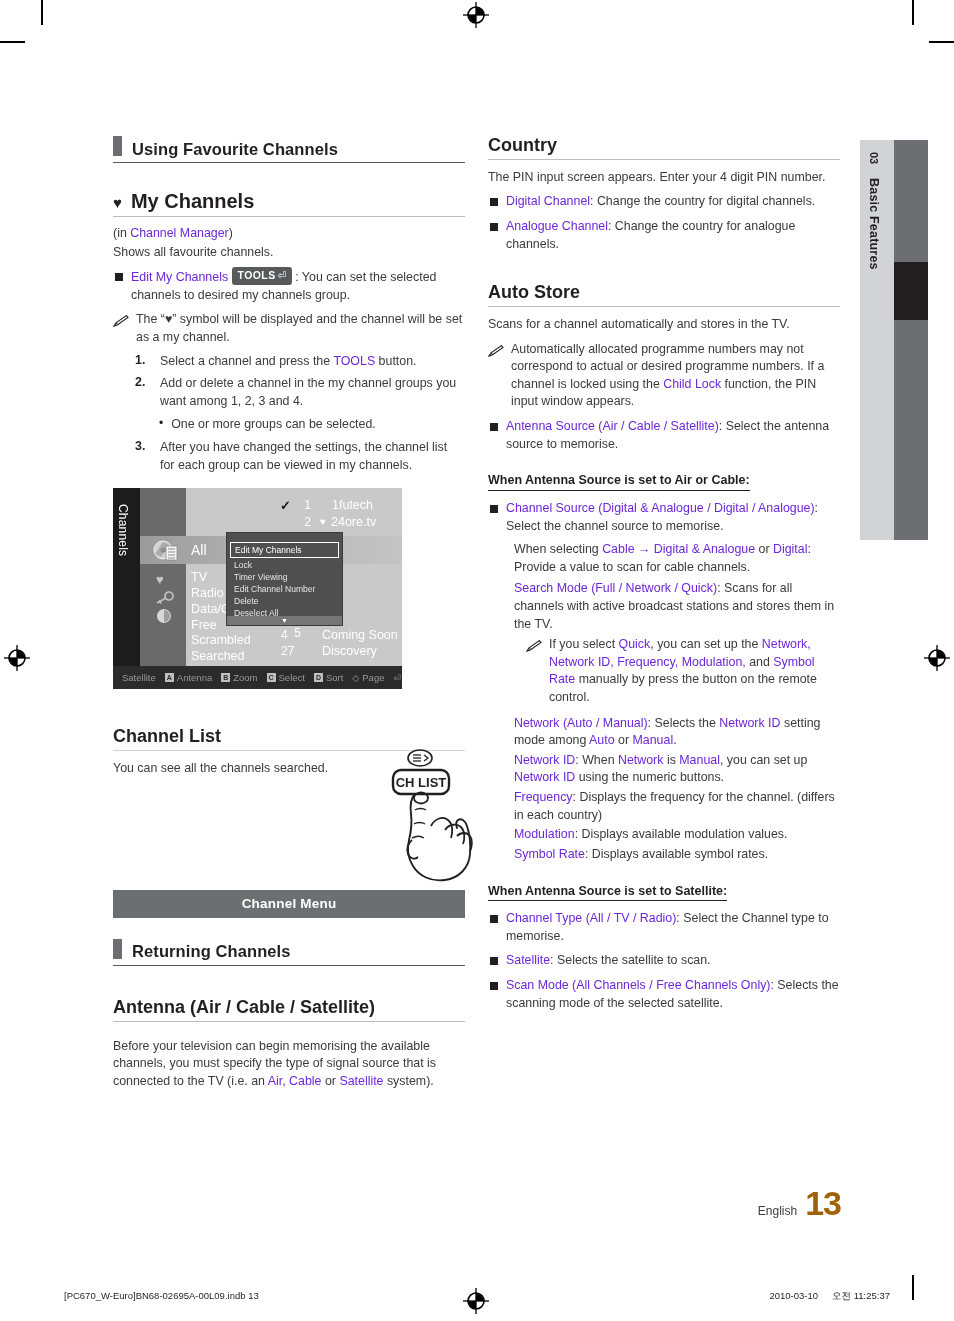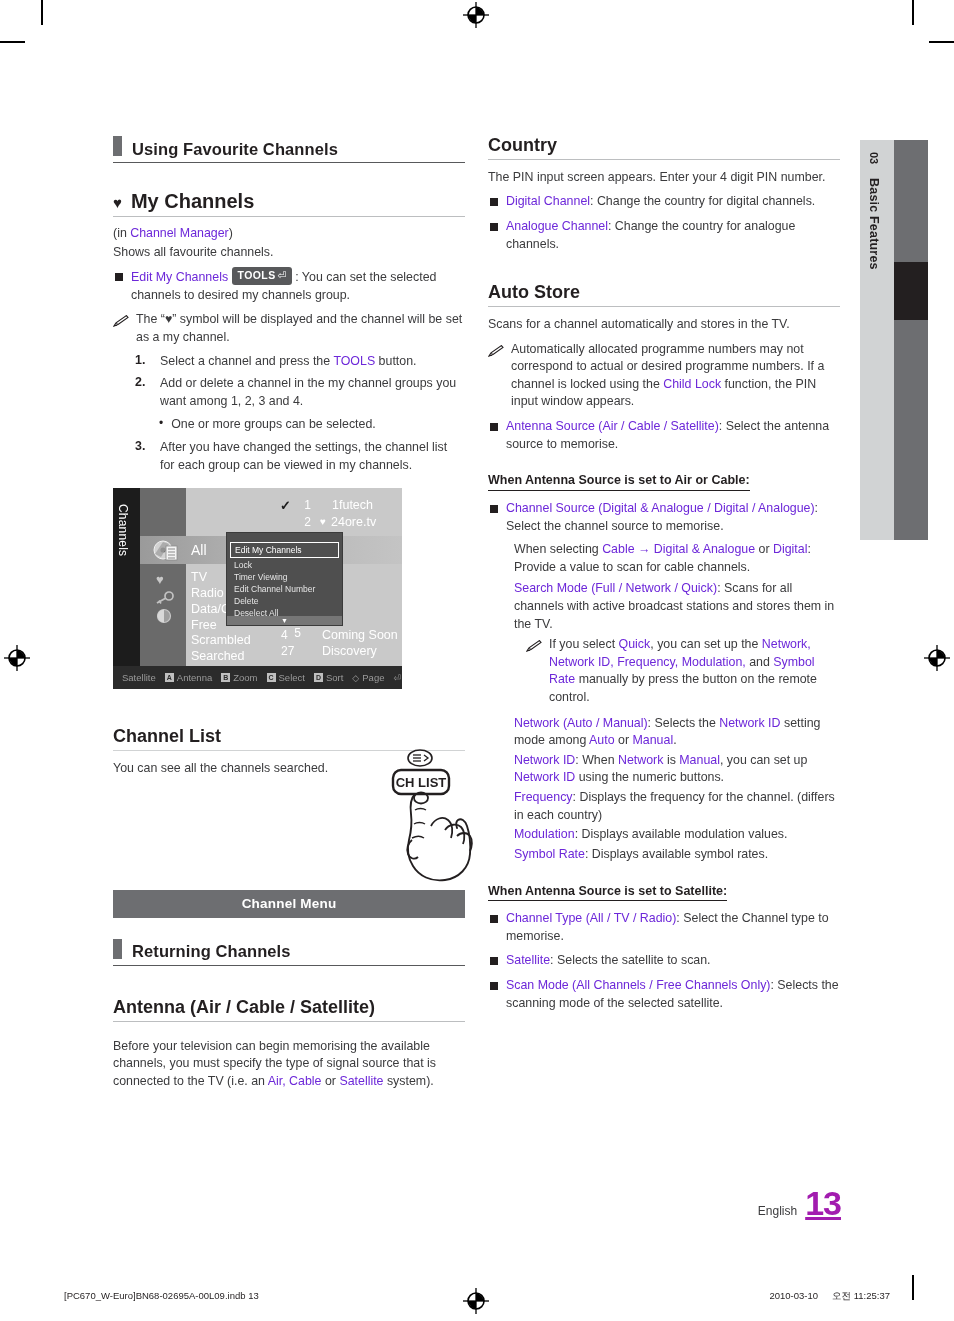--- a/index.html
+++ b/index.html
@@ -340,21 +340,21 @@
   
   .pagenum {
     position: absolute;
     right: 113px; bottom: 98px;
     display: flex;
     align-items: baseline;
     gap: 8px;
     justify-content: center;
   }
   .pagenum .lang { font-size: 12px; color: #3b3b3d; }
-  .pagenum .num { font-size: 34px; font-weight: bold; color: #a21caf; letter-spacing: -1px; text-decoration: underline; }
+  .pagenum .num { font-size: 34px; font-weight: bold; color: #a16207; letter-spacing: -1px; }
 
   
   .imprint {
     position: absolute;
     left: 64px; right: 64px; bottom: 18px;
     display: flex;
     justify-content: space-between;
     font-family: "Liberation Sans", sans-serif;
     font-size: 9.5px;
     color: #231f20;

